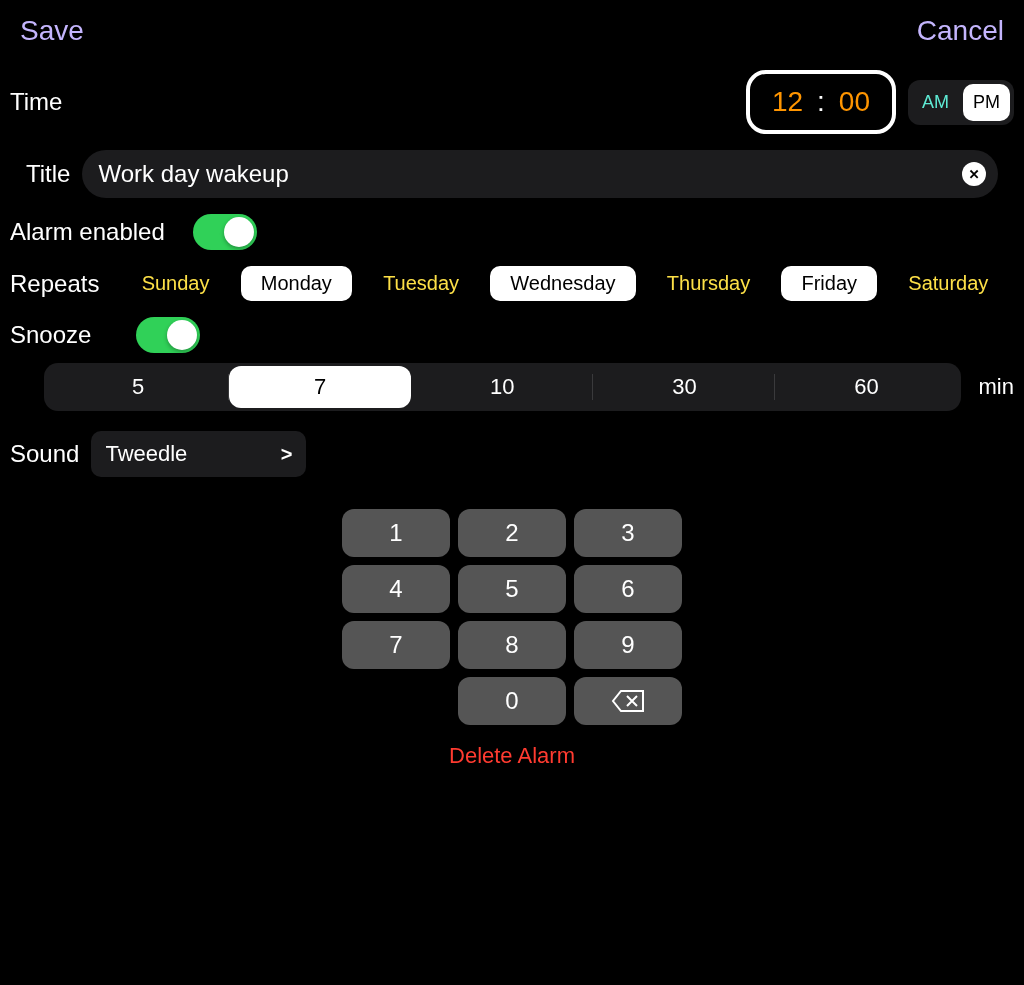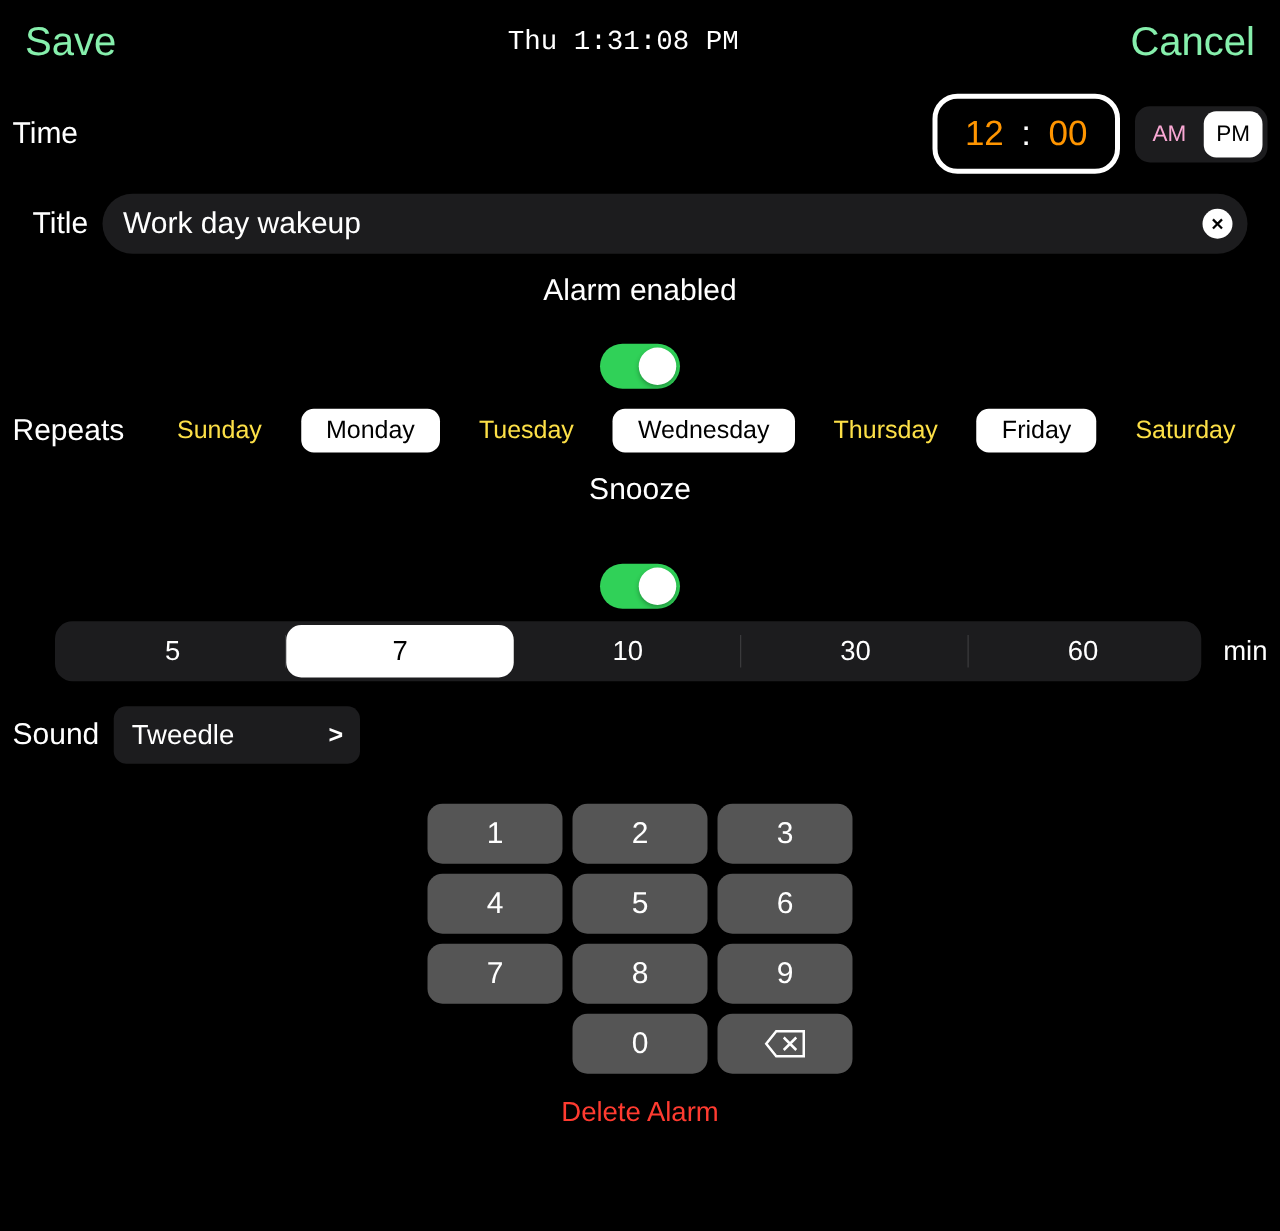--- a/index.html
+++ b/index.html
@@ -15,38 +15,37 @@
       font-family: -apple-system, BlinkMacSystemFont, "Segoe UI", Helvetica, Arial, sans-serif;
       overflow: hidden;
     }
     .header {
       display: flex;
       justify-content: space-between;
       align-items: center;
       padding: 15px 20px;
     }
     .header-button {
-      color: #86efac;
-      font-size: 32px;
+      color: #c4b5fd;
+      font-size: 28px;
       background: none;
       border: none;
       cursor: pointer;
     }
     .header-clock {
       font-family: "Courier New", monospace;
       font-size: 22px;
       color: #fff;
       text-align: center;
     }
     .row {
       display: flex;
       align-items: center;
       padding: 8px 10px;
       gap: 12px;
-      flex-direction: column;
     }
     .label {
       font-size: 24px;
       color: #fff;
       min-width: 95px;
     }
     .time-row {
       display: flex;
       justify-content: space-between;
       align-items: center;
@@ -87,21 +86,21 @@
     .ampm-group {
       display: flex;
       background: #1c1c1e;
       border-radius: 12px;
       padding: 4px;
       gap: 4px;
     }
     .ampm-btn {
       padding: 8px 10px;
       background: transparent;
-      color: #f9a8d4;
+      color: #5eead4;
       border: none;
       border-radius: 10px;
       font-size: 18px;
       cursor: pointer;
     }
     .ampm-btn.active {
       background: #fff;
       color: #000;
     }
     .title-row {
@@ -243,21 +242,21 @@
       font-size: 24px;
       color: #fff;
     }
     .sound-select {
       background: #1c1c1e;
       border-radius: 10px;
       display: flex;
       align-items: center;
       justify-content: space-between;
       padding: 10px 14px;
-      width: 197px;
+      width: 215px;
       cursor: pointer;
     }
     .sound-name {
       font-size: 22px;
       color: #fff;
     }
     .sound-chevron {
       color: #fff;
       font-size: 20px;
       font-weight: bold;
@@ -301,21 +300,20 @@
       display: flex;
       flex-direction: column;
       align-items: center;
     }
   </style>
 </head>
 <body>
 
 <div class="header">
   <button class="header-button">Save</button>
-  <div class="header-clock">Thu 1:31:08 PM</div>
   <button class="header-button">Cancel</button>
 </div>
 
 <div class="time-row">
   <div class="label">Time</div>
   <div class="time-controls">
     <div class="time-box">
       <span class="time-hour">12</span>
       <span class="time-sep">:</span>
       <span class="time-minute">00</span>

